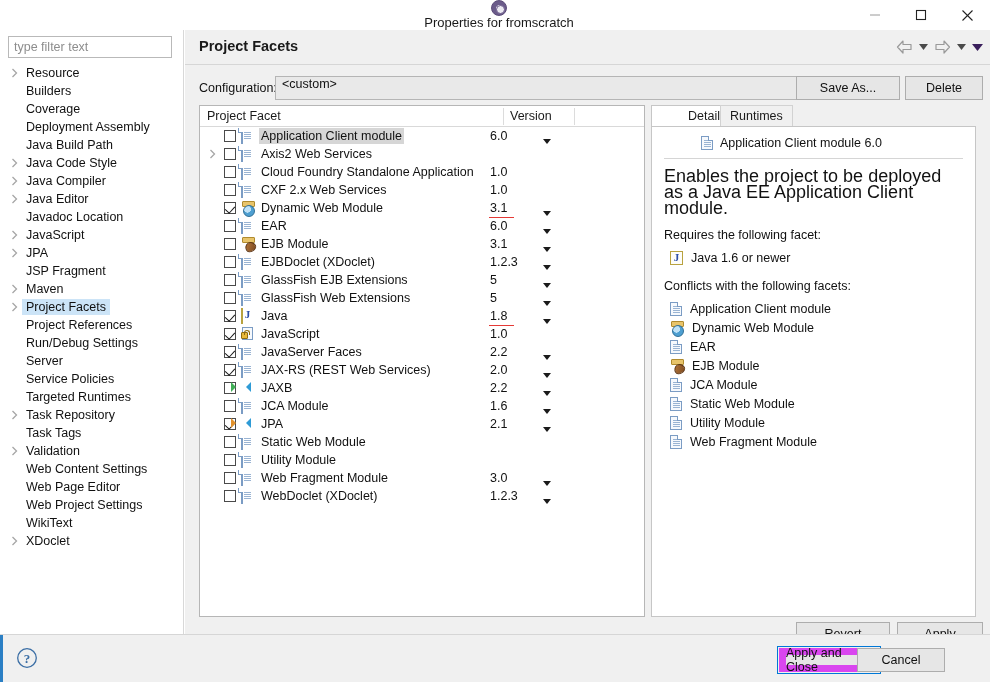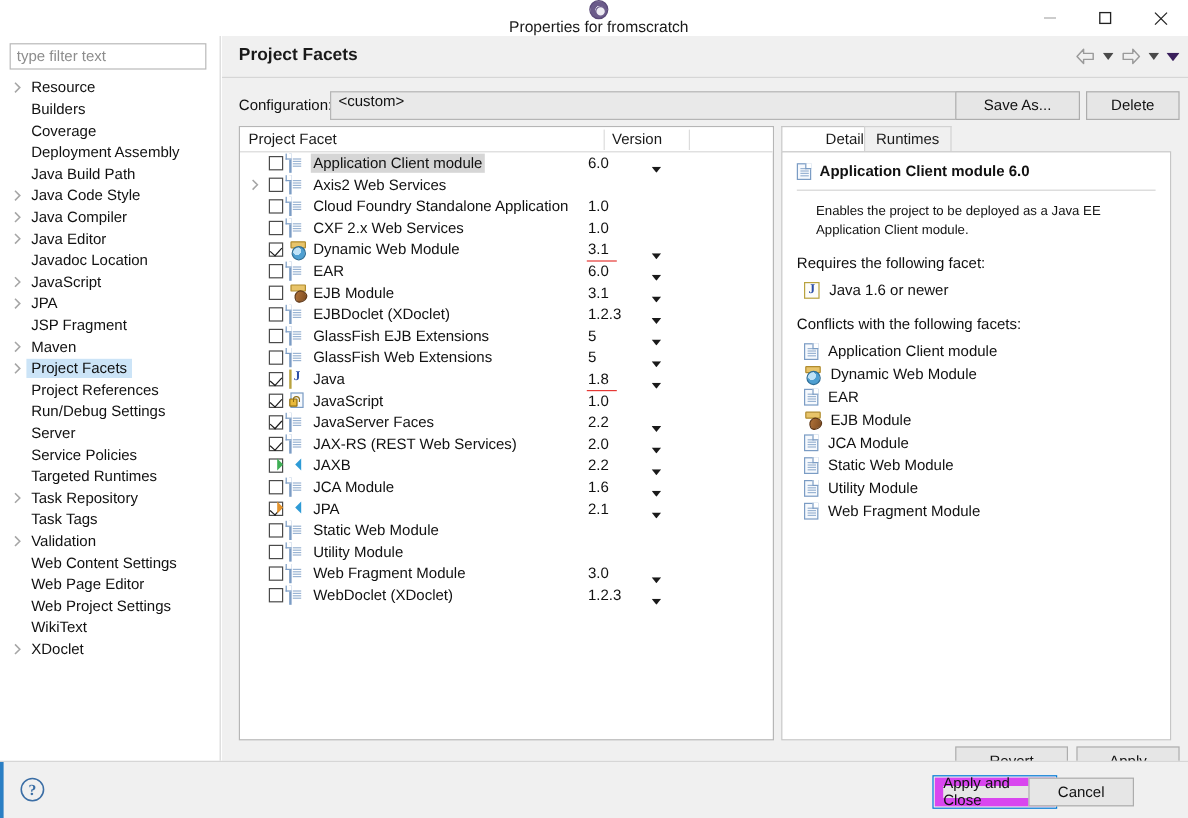--- a/index.html
+++ b/index.html
@@ -154,23 +154,23 @@
   .tab {
     position:absolute; top:0; height:22px; padding:0 9px; display:flex; align-items:center;
     font-size:12.5px; color:#1a1a1a; border:1px solid transparent;
   }
   .tab.active { background:#ffffff; border:1px solid #c6c6c6; border-bottom-color:#ffffff;padding-left:36px; }
   .tab.inactive { background:#f0f0f0; border:1px solid #d2d2d2; border-bottom-color:#c6c6c6; }
   .tabpanel {
     position:absolute; left:0; top:21px; width:325px; height:491px;
     background:#ffffff; border:1px solid #c6c6c6; padding:9px 12px;
   }
-  .det-title { display:flex; align-items:flex-end; gap:7px; font-size:12.5px; font-weight:bold; }
+  .det-title { display:flex; align-items:flex-end; gap:7px; font-size:12.5px; font-weight:normal;margin-left:37px; }
   .det-hr { height:1px; background:#d5d5d5; margin:8px 0 9px 0; }
-  .det-p { font-size:11px; line-height:16px; margin:0 0 12px 16px; }
+  .det-p { font-size:18px; line-height:16px; margin:0 0 12px 0; }
   .det-sub { font-size:12.5px; margin:0 0 6px 0; }
   .det-list { margin:0 0 12px 0; }
   .det-li { display:flex; align-items:center; gap:8px; height:19px; font-size:12.5px; padding-left:6px; }
 
   
   .revert-apply { position:absolute; left:0; top:592px; width:805px; height:42px; }
   .btn-revert { position:absolute; left:611px; top:0; width:94px; height:24px; }
   .btn-apply  { position:absolute; left:712px; top:0; width:86px; height:24px; }
 
   .footer {

